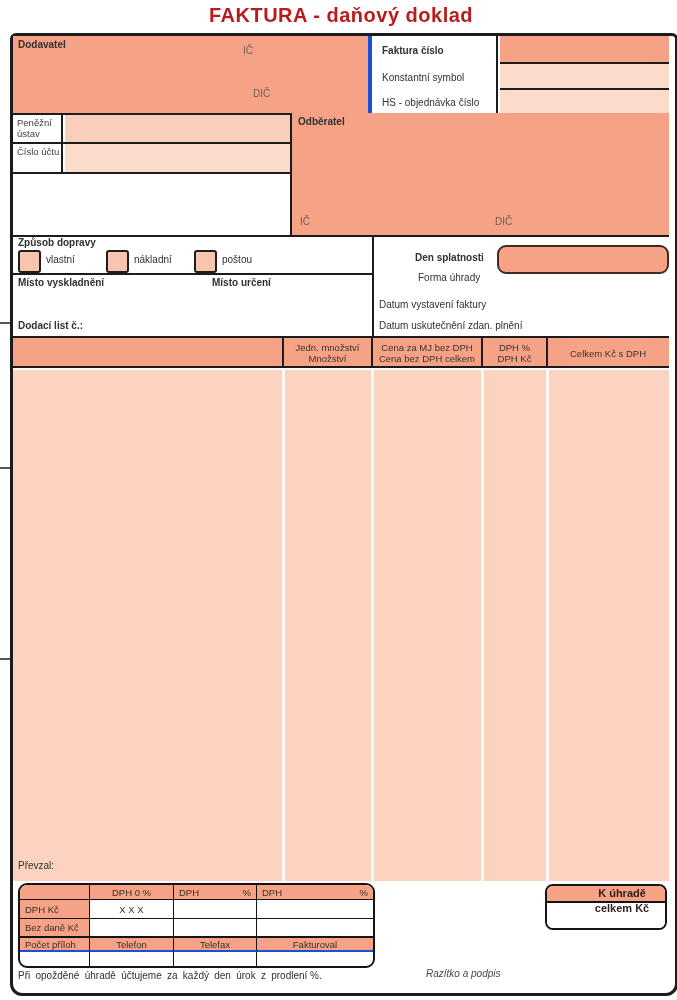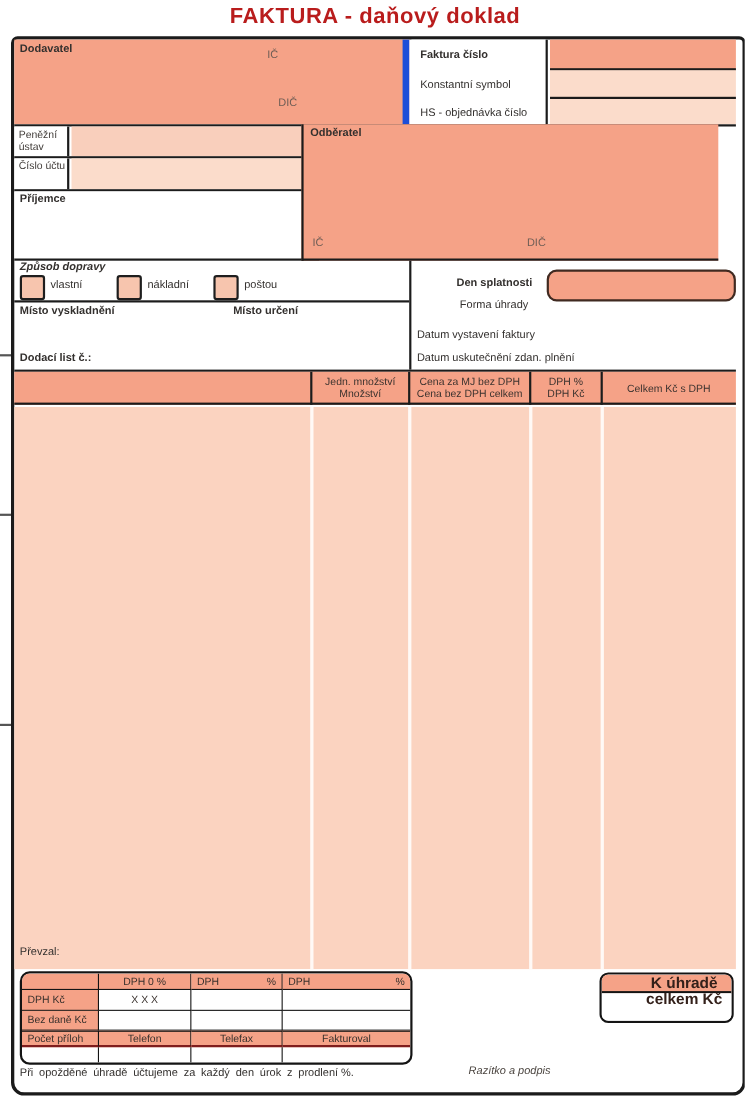--- a/index.html
+++ b/index.html
@@ -35,39 +35,39 @@
   #summary{position:absolute;left:5px;top:847px;width:353px;height:81px;
     border:2.5px solid #141414;border-radius:9px;overflow:hidden;background:#fff;
     display:grid;grid-template-columns:70px 84px 83px 116px;
     grid-template-rows:15px 19px 18px 15px 14px;}
   #summary .cell{border-right:1.5px solid #141414;border-bottom:1.5px solid #141414;
     font-size:9.5px;line-height:11px;display:flex;align-items:center;box-sizing:border-box;
     padding:0 5px;color:#38302c;}
   #summary .cell.last{border-right:none;}
   #summary .cell.c{justify-content:center;}
   #summary .cell.sp{justify-content:space-between;}
-  #summary .cell.thick{border-top:1px solid #141414;border-bottom:2px solid #7f1d1d;}
+  #summary .cell.thick{border-top:1px solid #141414;border-bottom:2px solid #1d4ed8;}
   #summary .cell.nob{border-bottom:none;}
   #total-box{position:absolute;left:532px;top:848px;width:118px;height:42px;
     border:2.5px solid #141414;border-radius:8px;overflow:hidden;background:#fff;}
   #total-box .hdr{height:15px;background:#F5A287;border-bottom:2px solid #141414;
-    text-align:center;font-size:14px;font-weight:bold;line-height:15px;color:#33201a;padding-left:32px;}
+    text-align:center;font-size:11px;font-weight:bold;line-height:15px;color:#33201a;padding-left:32px;}
 </style>
 </head>
 <body>
 
 <div class="tick" style="top:322px"></div>
 <div class="tick" style="top:467px"></div>
 <div class="tick" style="top:658px"></div>
 
 <div id="page-title">FAKTURA - daňový doklad</div>
 
 <div id="form">
 
-  <div class="abs dark" style="left:0;top:0;width:359px;height:77px;border-right:6px solid #1d4ed8;">
+  <div class="abs dark" style="left:0;top:0;width:359px;height:77px;border-right:4px solid #1d4ed8;">
     <span class="abs lbl b" style="left:5px;top:3px;">Dodavatel</span>
     <span class="abs lbl muted" style="left:230px;top:9px;">IČ</span>
     <span class="abs lbl muted" style="left:240px;top:52px;">DIČ</span>
   </div>
 
   <div class="abs" style="left:361px;top:0;width:124px;height:77px;background:#fff;border-right:2px solid #1b1b1b;">
     <span class="abs lbl b" style="left:8px;top:9px;">Faktura číslo</span>
     <span class="abs lbl" style="left:8px;top:36px;">Konstantní symbol</span>
     <span class="abs lbl" style="left:8px;top:61px;">HS - objednávka číslo</span>
   </div>
@@ -83,32 +83,29 @@
   </div>
   <div class="abs light" style="left:52px;top:79px;width:225px;height:27px;"></div>
   <div class="hline" style="left:0;top:106px;width:277px;"></div>
 
   <div class="abs" style="left:0;top:108px;width:50px;height:28px;background:#fff;border-right:2px solid #1b1b1b;">
     <span class="abs lbl-sm" style="left:4px;top:2px;">Číslo účtu</span>
   </div>
   <div class="abs pale" style="left:52px;top:108px;width:225px;height:28px;"></div>
   <div class="hline" style="left:0;top:136px;width:277px;"></div>
 
-  <div class="abs" style="left:0;top:138px;width:277px;height:61px;background:#fff;">
-    <span class="abs lbl b" style="left:5px;top:2px;">Příjemce</span>
-  </div>
   <div class="hline" style="left:0;top:199px;width:277px;"></div>
 
-  <div class="abs dark" style="left:261px;top:77px;width:379px;height:124px;border-left:2px solid #1b1b1b;border-bottom:2px solid #1b1b1b;">
+  <div class="abs dark" style="left:277px;top:77px;width:379px;height:124px;border-left:2px solid #1b1b1b;border-bottom:2px solid #1b1b1b;">
     <span class="abs lbl b" style="left:6px;top:3px;">Odběratel</span>
     <span class="abs lbl muted" style="left:8px;top:103px;">IČ</span>
     <span class="abs lbl muted" style="left:203px;top:103px;">DIČ</span>
   </div>
 
-  <span class="abs lbl b" style="left:5px;top:201px;font-style:italic;">Způsob dopravy</span>
+  <span class="abs lbl b" style="left:5px;top:201px;">Způsob dopravy</span>
 
   <div class="cb" style="left:5px;top:214px;"></div>
   <span class="abs lbl" style="left:33px;top:218px;">vlastní</span>
   <div class="cb" style="left:93px;top:214px;"></div>
   <span class="abs lbl" style="left:121px;top:218px;">nákladní</span>
   <div class="cb" style="left:181px;top:214px;"></div>
   <span class="abs lbl" style="left:209px;top:218px;">poštou</span>
 
   <div class="hline" style="left:0;top:237px;width:359px;"></div>
   <span class="abs lbl b" style="left:5px;top:241px;">Místo vyskladnění</span>

